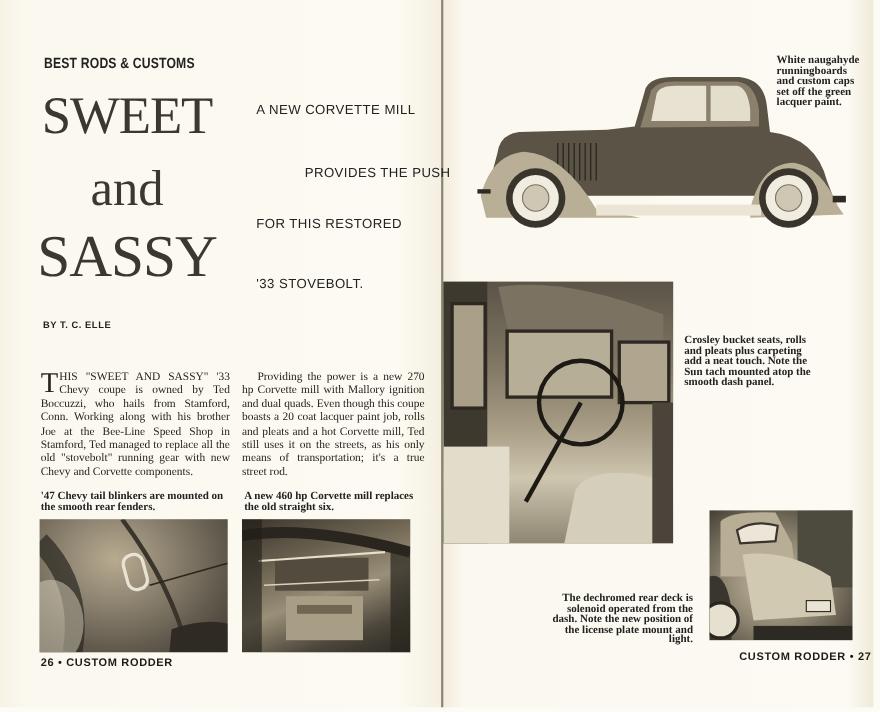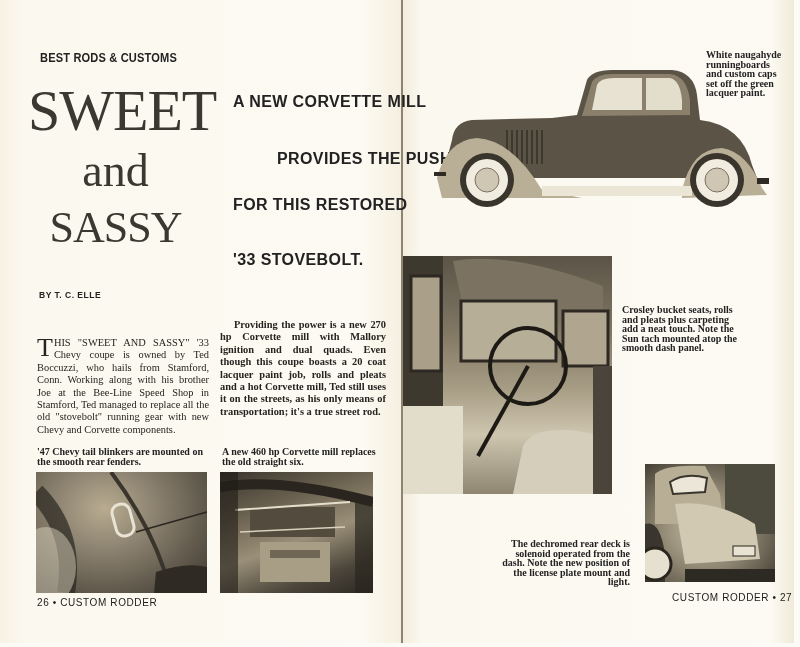--- a/index.html
+++ b/index.html
@@ -4,37 +4,37 @@
 <style>
   html,body{margin:0;padding:0;}
   body{width:800px;height:647px;background:#fdfbf5;position:relative;overflow:hidden;font-family:"Liberation Sans",sans-serif;color:#1c1a16;}
   .page{position:absolute;top:0;height:643px;background:#fbf8ef;}
   .page-left{left:0;width:402px;background:linear-gradient(90deg,#f7f2e3 0%,#fbf8ef 6%,#fcfaf2 90%,#f4efe0 100%);}
   .page-right{left:402px;width:392px;background:linear-gradient(90deg,#f2ecdb 0%,#fbf8ef 5%,#fcfaf3 94%,#f0ead8 100%);}
   .gutter{position:absolute;left:401px;top:0;width:2px;height:643px;background:#8c8372;}
   .abs{position:absolute;}
   .kicker{left:40px;top:50px;font-family:"Liberation Sans",sans-serif;font-weight:bold;font-size:13.5px;letter-spacing:0.2px;transform:scaleX(0.82);transform-origin:left top;color:#222;}
   .big{font-family:"Liberation Serif",serif;color:#3a3831;text-align:center;width:175px;left:28px;line-height:1;}
-  .big1{top:82px;font-size:58px;letter-spacing:-1px;}
+  .big1{top:82px;font-size:48px;letter-spacing:-1px;}
   .big2{top:148px;font-size:46px;}
-  .big3{top:206px;font-size:44px;letter-spacing:-1px;}
-  .deck{left:233px;font-weight:bold;font-size:16px;letter-spacing:0.4px;color:#222;}
+  .big3{top:206px;font-size:54px;letter-spacing:-1px;}
+  .deck{left:233px;font-weight:normal;font-size:12px;letter-spacing:0.4px;color:#222;}
   .deck1{top:93px;}.deck2{top:150px;margin-left:44px;}.deck3{top:196px;}.deck4{top:251px;}
   .byline{left:39px;top:290px;font-weight:bold;font-size:8.5px;letter-spacing:0.5px;color:#222;}
   .body-text{font-family:"Liberation Serif",serif;font-size:10.4px;line-height:12.4px;text-align:justify;color:#262420;}
   .col1{left:37px;top:337px;width:172px;}
-  .col2{left:220px;top:319px;width:166px;text-indent:14px;font-weight:bold;}
+  .col2{left:220px;top:337px;width:166px;text-indent:14px;}
   .dropcap{float:left;font-size:26px;line-height:20px;margin:1px 1px 0 0;font-family:"Liberation Serif",serif;}
   .cap{font-weight:bold;font-size:10px;line-height:9.6px;color:#222;font-family:Liberation Serif, serif;}
   .cap-l1{left:37px;top:447px;width:170px;}
   .cap-l2{left:222px;top:447px;width:160px;}
   .cap-r1{left:706px;top:50px;width:80px;}
   .cap-r2{left:622px;top:305px;width:125px;}
   .cap-r3{left:500px;top:539px;width:130px;text-align:right;}
-  .folio{font-weight:normal;font-size:10px;letter-spacing:0.6px;color:#1d1b17;}
+  .folio{font-weight:bold;font-size:10px;letter-spacing:0.6px;color:#1d1b17;}
   .folio-l{left:37px;top:597px;}
   .folio-r{left:672px;top:592px;text-align:right;}
   .photo{position:absolute;overflow:hidden;}
   .ph-fender{left:36px;top:472px;width:171px;height:121px;background:radial-gradient(ellipse at 40% 30%,#b8ab90 0%,#8c8270 35%,#5f584b 70%,#3d3830 100%);}
   .ph-engine{left:220px;top:472px;width:153px;height:121px;background:linear-gradient(160deg,#3a352d 0%,#6b6250 30%,#9a8f78 55%,#4c463b 80%,#2c2822 100%);}
   .ph-interior{left:403px;top:256px;width:209px;height:238px;background:linear-gradient(180deg,#5b5447 0%,#7e7562 30%,#a69b83 55%,#cfc6b0 75%,#8f8672 100%);}
   .ph-rear{left:645px;top:464px;width:130px;height:118px;background:radial-gradient(ellipse at 45% 55%,#c9bfa7 0%,#8e8571 45%,#4f493d 85%,#2f2b24 100%);}
   .car{left:432px;top:60px;width:340px;height:150px;}
 </style>
 </head>

